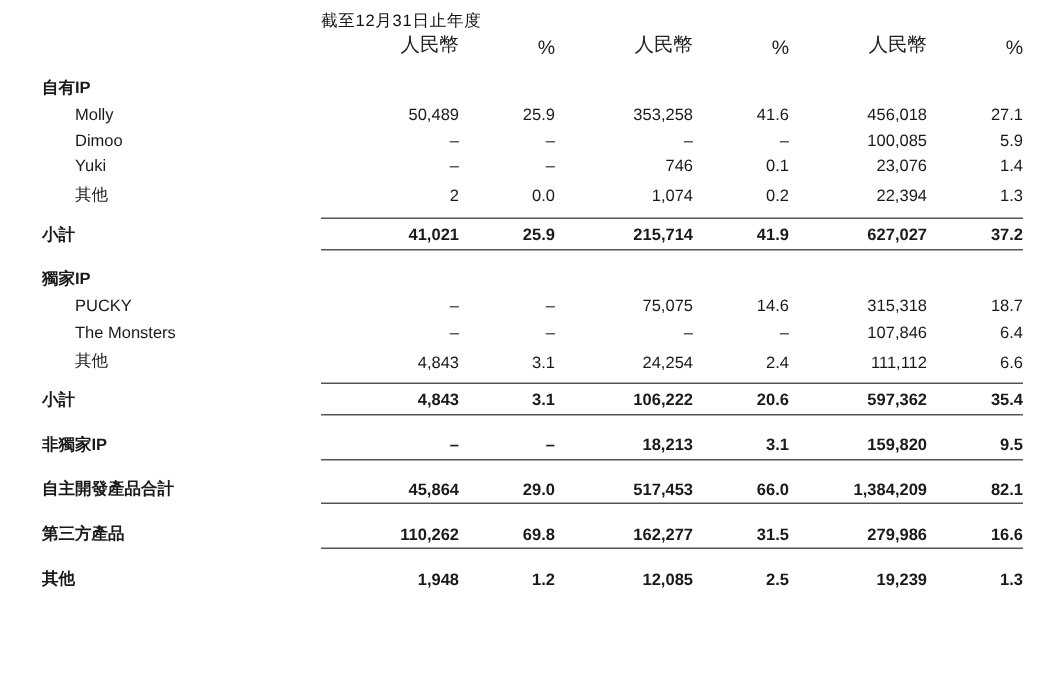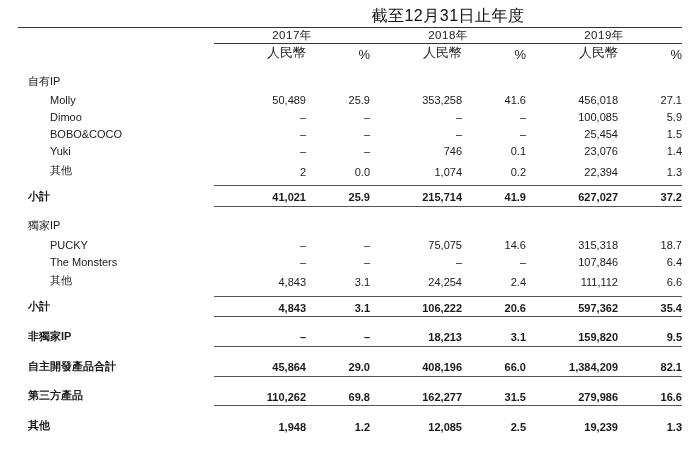--- a/index.html
+++ b/index.html
@@ -31,22 +31,22 @@
     padding: 0;
     vertical-align: bottom;
     font-weight: normal;
   }
   
   col.c-label { width: 196px; }
   col.c-num   { width: 92px; }
   col.c-pct   { width: 64px; }
 
   .caption {
-    text-align: center;
-    font-size: 16px;
+    text-align: left;
+    font-size: 11px;
     font-weight: bold;
     letter-spacing: 0.5px;
     padding-bottom: 4px;
     color: #111;
   }
   .yr-head td {
     text-align: center;
     font-weight: bold;
     font-size: 11.5px;
     padding: 3px 0 3px 0;
@@ -74,21 +74,21 @@
     font-size: 11px;
     padding: 2.6px 0;
     text-align: right;
     white-space: nowrap;
   }
   tr.row td.label {
     text-align: left;
     padding-left: 10px;
   }
   tr.row.group td.label {
-    font-weight: normal;
+    font-weight: bold;
     padding-left: 10px;
   }
   tr.row.indent td.label { padding-left: 32px; }
   tr.row.bold td { font-weight: bold; }
   tr.spacer td { height: 9px; padding: 0; font-size: 0; line-height: 0; }
   tr.spacer-sm td { height: 5px; padding: 0; font-size: 0; line-height: 0; }
 
   .sep-line td.s { border-top: 1px solid #555; height: 0; padding: 0; font-size: 0; }
 </style>
 </head>
@@ -103,26 +103,20 @@
       <col class="c-num">
         <col class="c-pct">
       <col class="c-num">
         <col class="c-pct">
     </colgroup>
     <tbody>
       <tr>
         <td></td>
         <td colspan="6" class="caption">截至12月31日止年度</td>
       </tr>
-      <tr class="yr-head rule-top yr-underline">
-        <td></td>
-        <td colspan="2" class="u">2017年</td>
-        <td colspan="2" class="u">2018年</td>
-        <td colspan="2" class="u">2019年</td>
-      </tr>
       <tr class="sub-head">
         <td></td>
         <td>人民幣</td>
         <td>%</td>
         <td>人民幣</td>
         <td>%</td>
         <td>人民幣</td>
         <td>%</td>
       </tr>
 
@@ -151,29 +145,20 @@
       <tr class="row indent">
         <td class="label">Dimoo</td>
         <td>–</td>
         <td>–</td>
         <td>–</td>
         <td>–</td>
         <td>100,085</td>
         <td>5.9</td>
       </tr>
       <tr class="row indent">
-        <td class="label">BOBO&amp;COCO</td>
-        <td>–</td>
-        <td>–</td>
-        <td>–</td>
-        <td>–</td>
-        <td>25,454</td>
-        <td>1.5</td>
-      </tr>
-      <tr class="row indent">
         <td class="label">Yuki</td>
         <td>–</td>
         <td>–</td>
         <td>746</td>
         <td>0.1</td>
         <td>23,076</td>
         <td>1.4</td>
       </tr>
       <tr class="row indent">
         <td class="label">其他</td>
@@ -312,21 +297,21 @@
       </tr>
 
       <tr class="spacer">
           <td colspan="7"></td>
         </tr>
 
       <tr class="row bold">
         <td class="label">自主開發產品合計</td>
         <td>45,864</td>
         <td>29.0</td>
-        <td>408,196</td>
+        <td>517,453</td>
         <td>66.0</td>
         <td>1,384,209</td>
         <td>82.1</td>
       </tr>
       <tr class="sep-line">
         <td></td>
           <td class="s"></td>
           <td class="s"></td>
           <td class="s"></td>
           <td class="s"></td>

